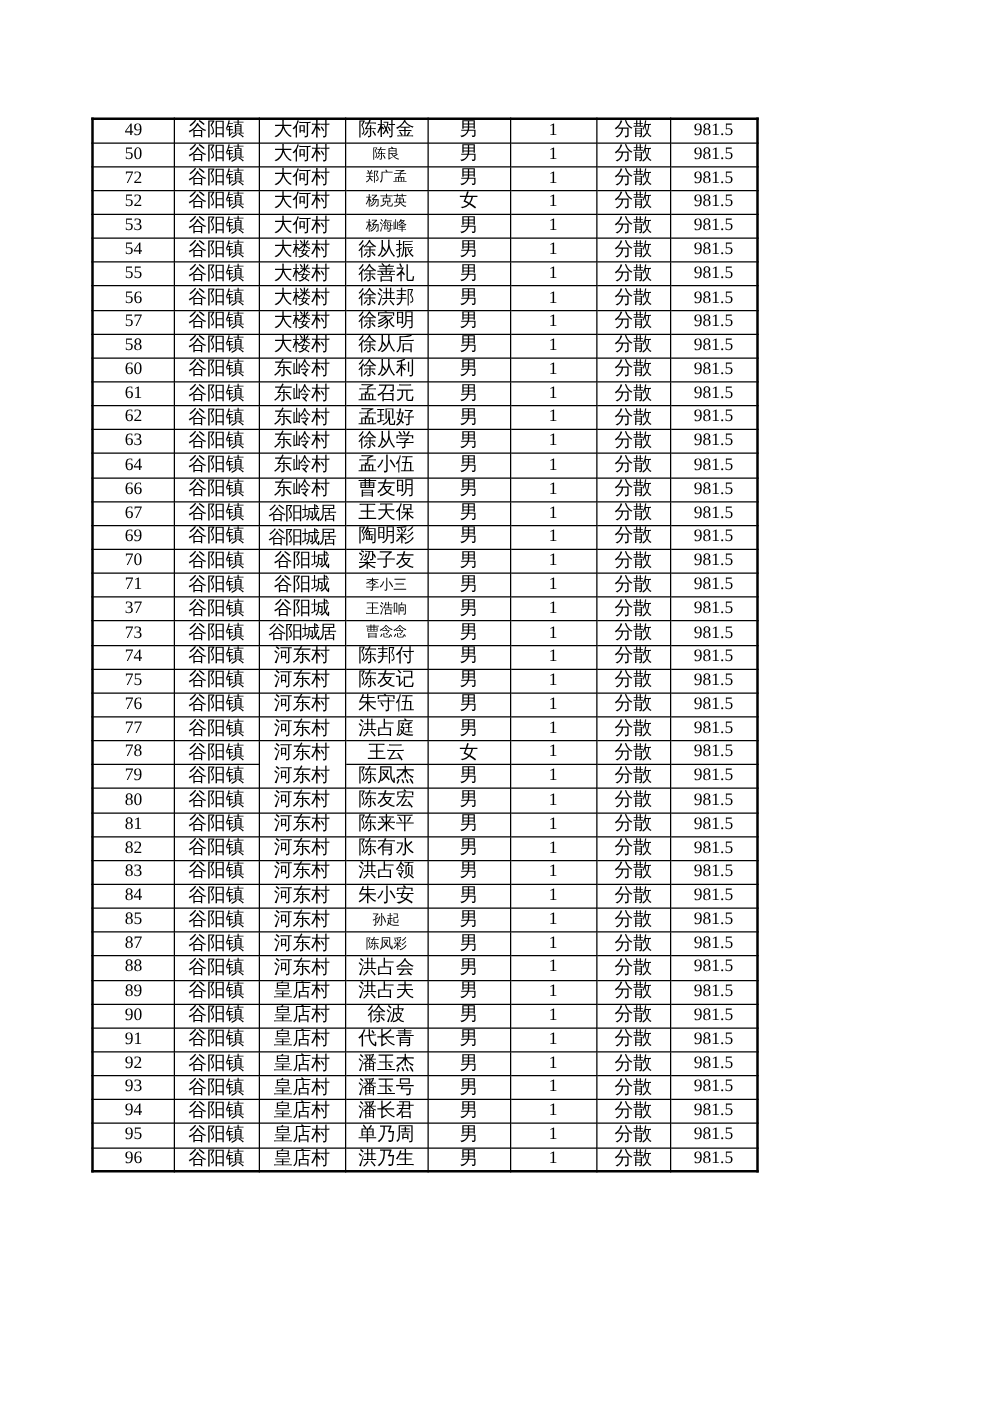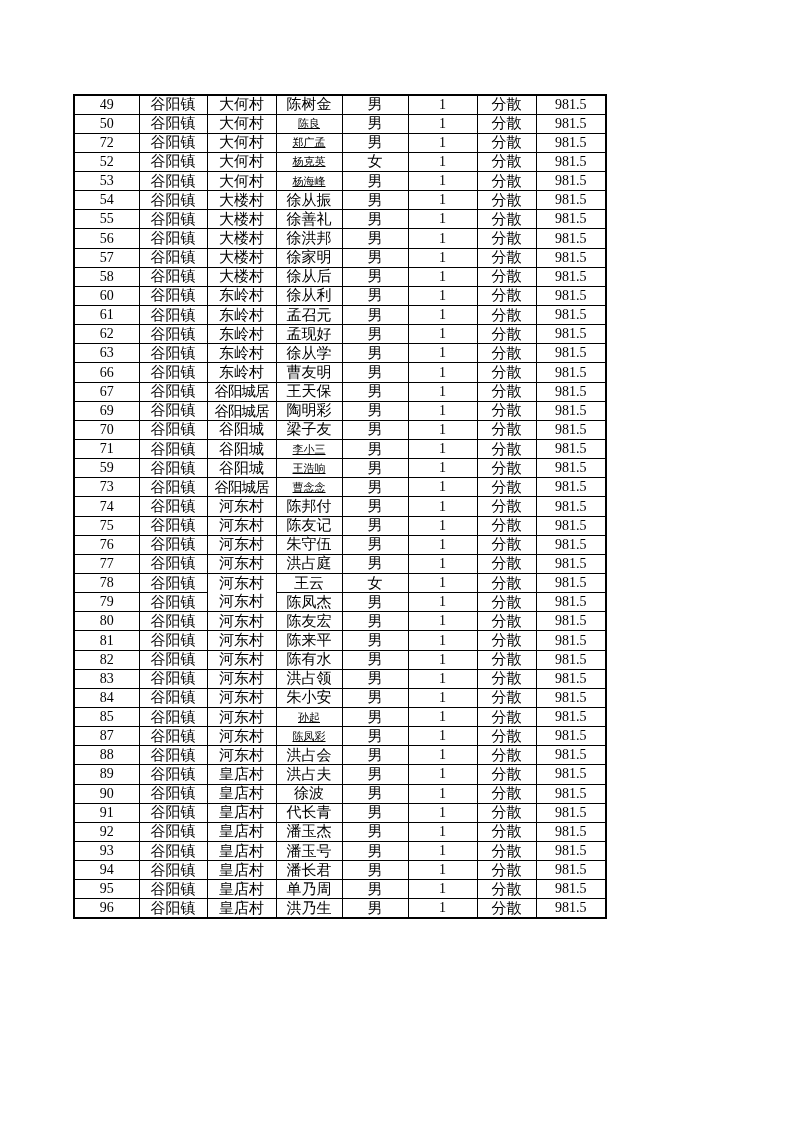--- a/index.html
+++ b/index.html
@@ -38,21 +38,20 @@
     line-height: 1;
     color: #000000;
     white-space: nowrap;
     overflow: hidden;
   }
   table.roster td.num {
     font-size: 14px;
   }
   table.roster td.small {
     font-size: 11px;
-    text-decoration: underline;
   }
   table.roster td.tight {
     letter-spacing: -1px;
     font-size: 14.5px;
   }
   table.roster td.gap-below {
     border-bottom-style: hidden;
   }
 </style>
 </head>
@@ -205,20 +204,30 @@
     <td class="num">63</td>
     <td>谷阳镇</td>
     <td>东岭村</td>
     <td>徐从学</td>
     <td>男</td>
     <td class="num">1</td>
     <td>分散</td>
     <td class="num">981.5</td>
   </tr>
         <tr>
+    <td class="num">64</td>
+    <td>谷阳镇</td>
+    <td>东岭村</td>
+    <td>孟小伍</td>
+    <td>男</td>
+    <td class="num">1</td>
+    <td>分散</td>
+    <td class="num">981.5</td>
+  </tr>
+        <tr>
     <td class="num">66</td>
     <td>谷阳镇</td>
     <td>东岭村</td>
     <td>曹友明</td>
     <td>男</td>
     <td class="num">1</td>
     <td>分散</td>
     <td class="num">981.5</td>
   </tr>
         <tr>
@@ -255,21 +264,21 @@
     <td class="num">71</td>
     <td>谷阳镇</td>
     <td>谷阳城</td>
     <td class="small">李小三</td>
     <td>男</td>
     <td class="num">1</td>
     <td>分散</td>
     <td class="num">981.5</td>
   </tr>
         <tr>
-    <td class="num">59</td>
+    <td class="num">37</td>
     <td>谷阳镇</td>
     <td>谷阳城</td>
     <td class="small">王浩响</td>
     <td>男</td>
     <td class="num">1</td>
     <td>分散</td>
     <td class="num">981.5</td>
   </tr>
         <tr>
     <td class="num">73</td>

